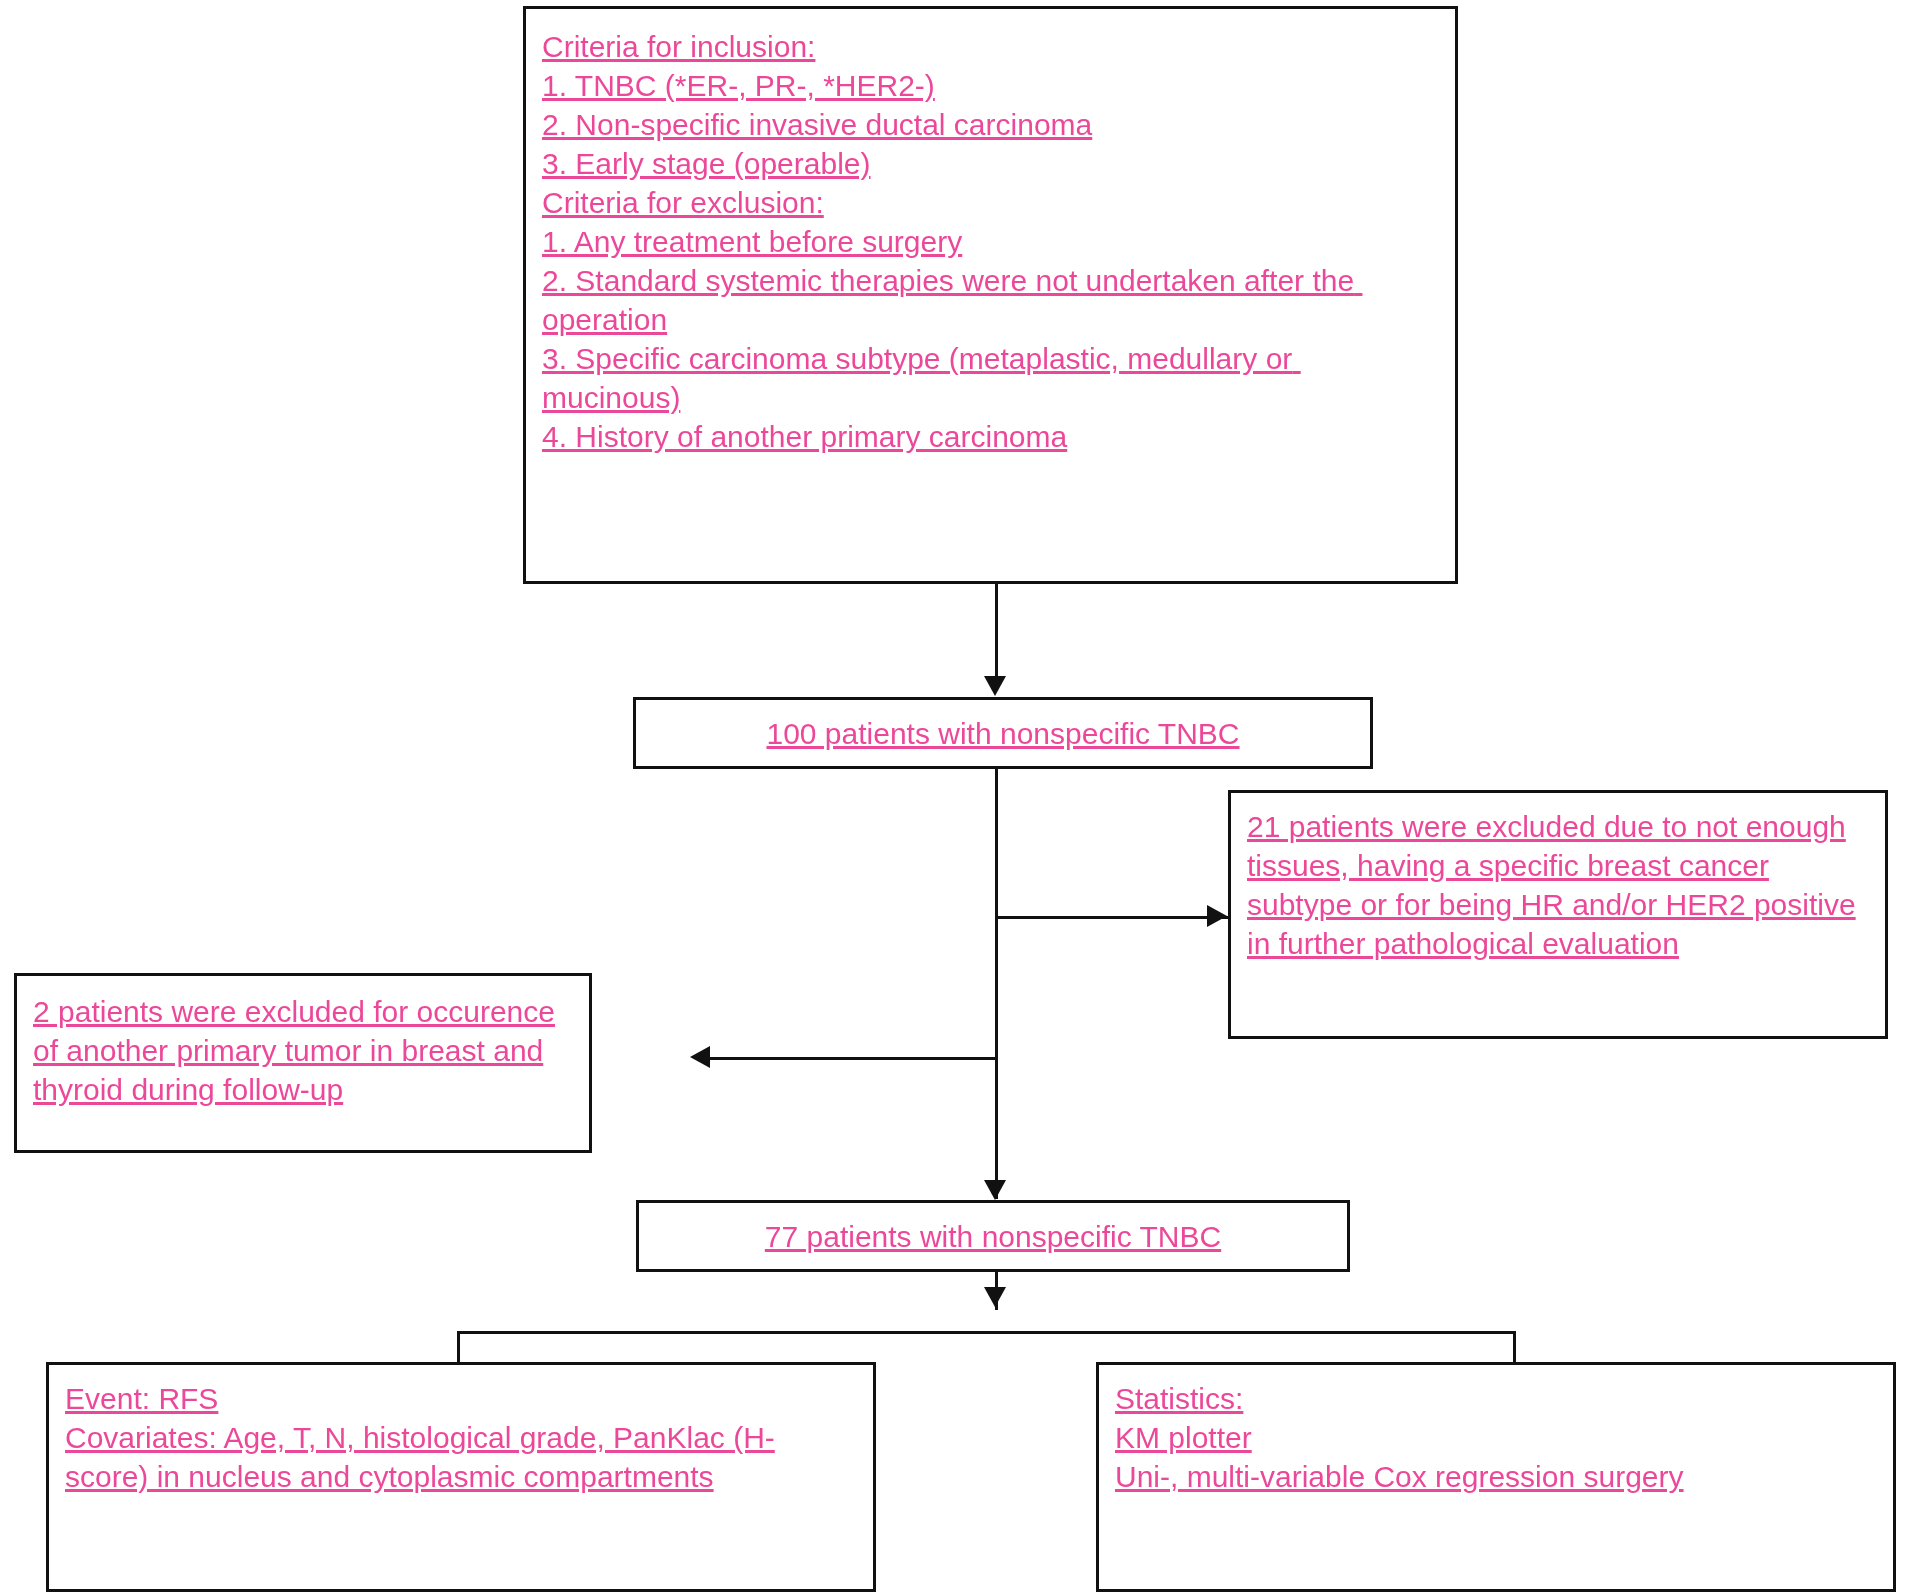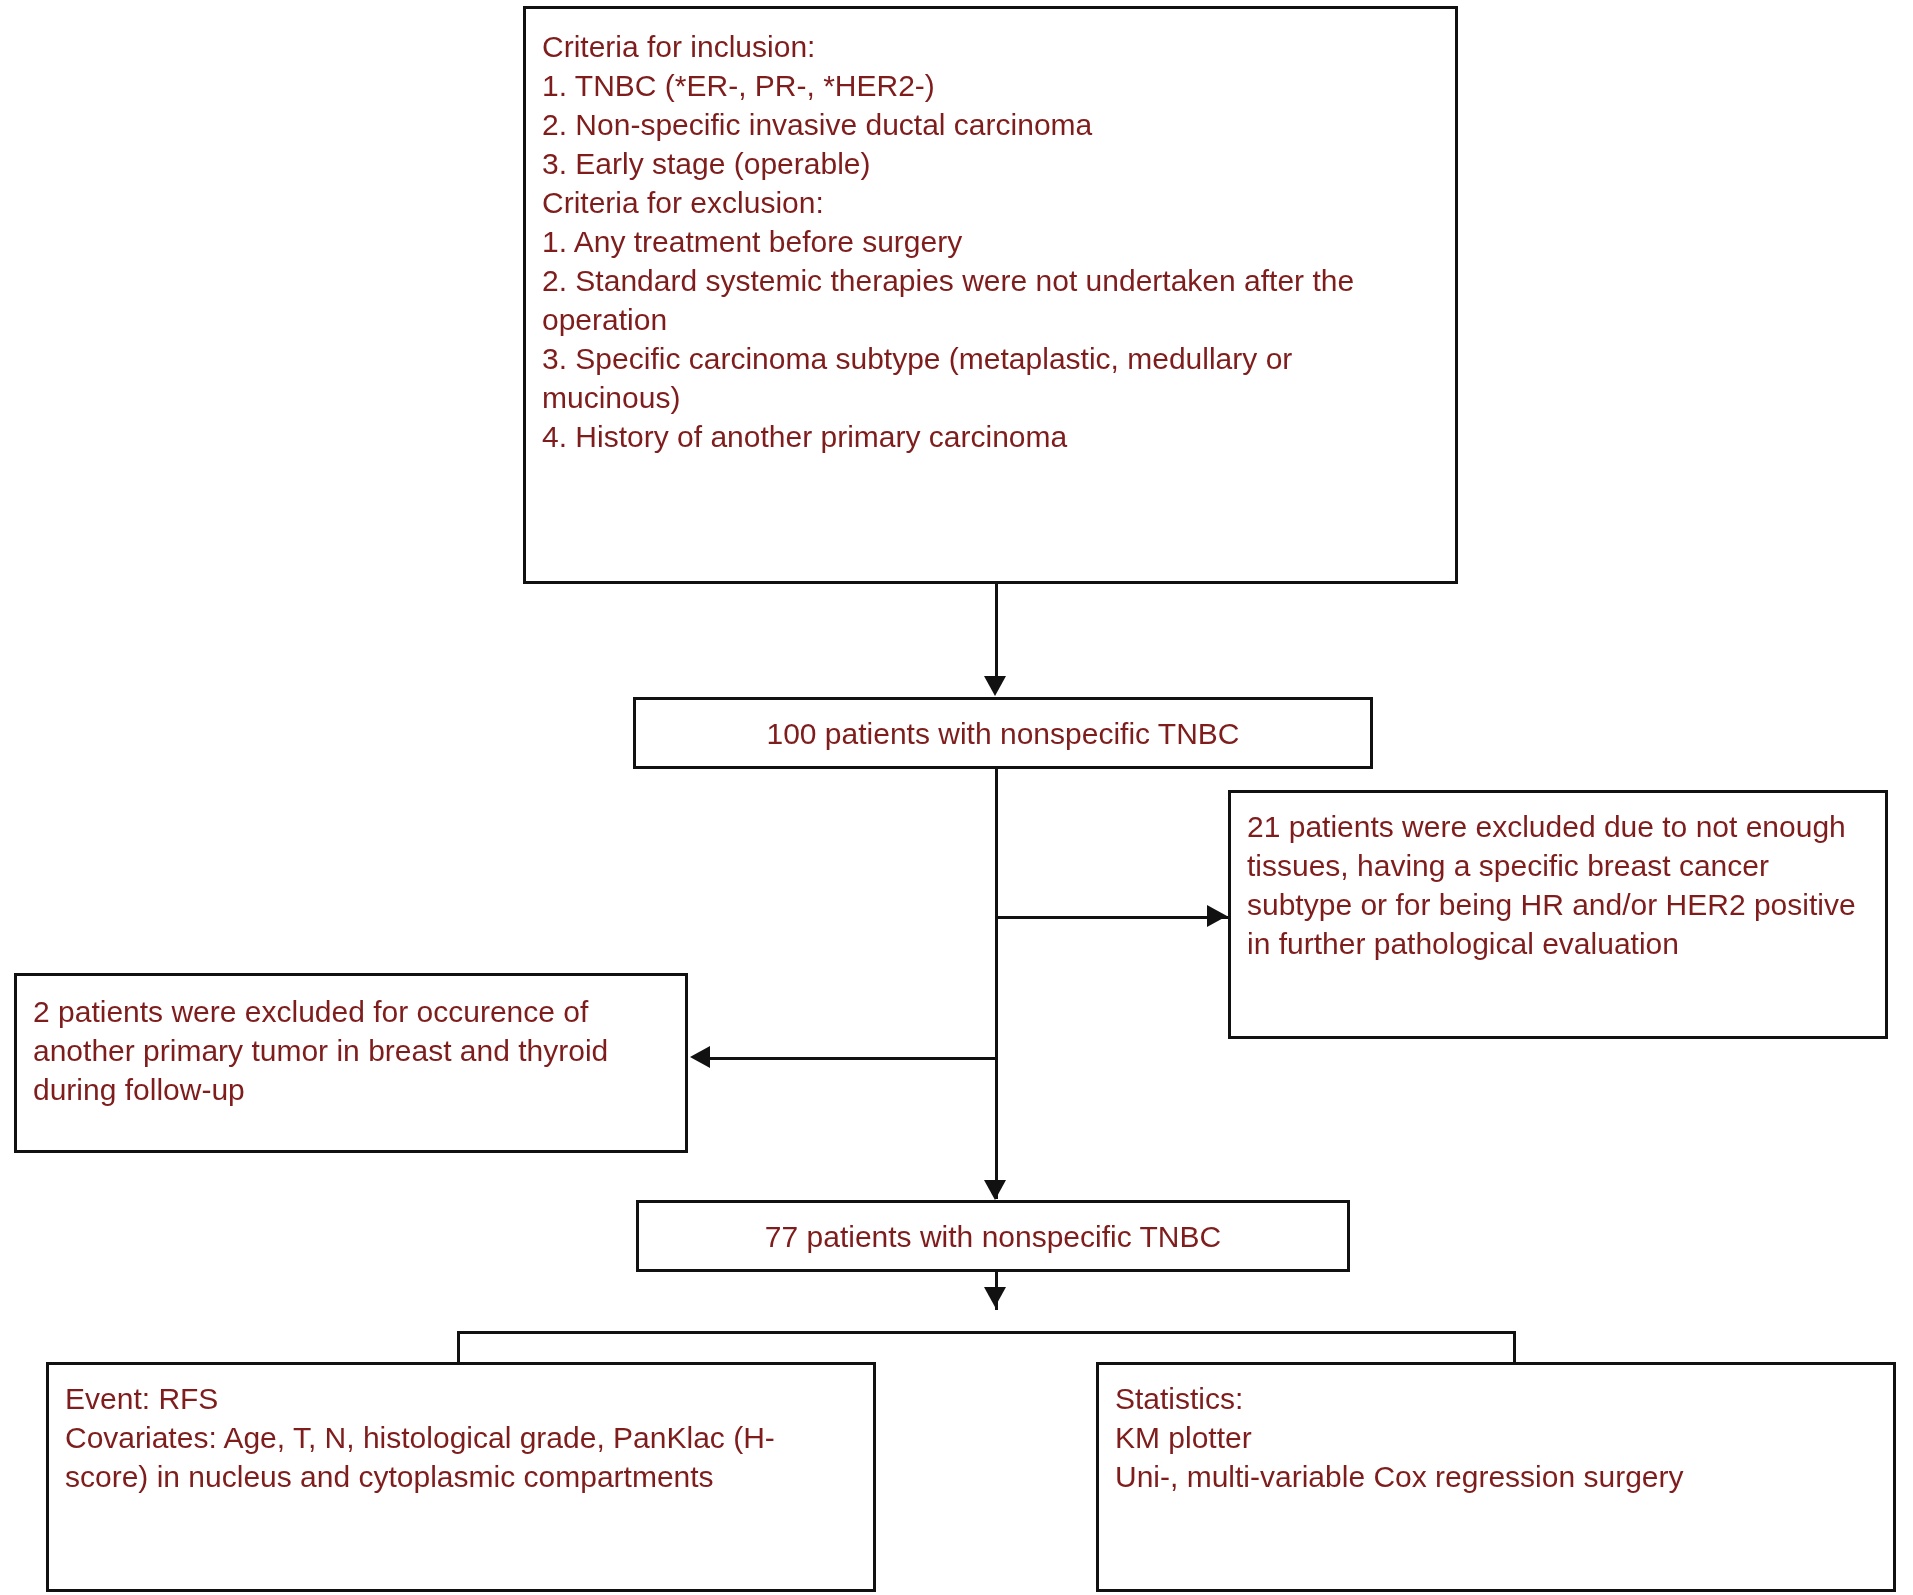--- a/index.html
+++ b/index.html
@@ -19,21 +19,22 @@
     overflow: hidden;
   }
   .box {
     position: absolute;
     box-sizing: border-box;
     border: 3px solid #111111;
     background: #ffffff;
     padding: 10px 16px;
     font-size: 30px;
     line-height: 1.30;
-    color: #7f1d1d;
+    color: #ec4899;
+    text-decoration: underline;
   }
   .box.center {
     display: flex;
     align-items: center;
     justify-content: center;
     text-align: center;
     padding: 0 16px;
   }
   .box .line {
     white-space: pre-wrap;
@@ -104,21 +105,21 @@
   <div class="hline" style="left:995px; top:916px; width:235px;"></div>
   <div class="arrow-right" style="left:1207px; top:905px;"></div>
 
   <div class="box" style="left:1228px; top:790px; width:660px; height:249px; padding-top:14px;">
     <span>21 patients were excluded due to not enough tissues, having a specific breast cancer subtype or for being HR and/or HER2 positive in further pathological evaluation</span>
   </div>
 
   <div class="hline" style="left:703px; top:1057px; width:294px;"></div>
   <div class="arrow-left" style="left:690px; top:1046px;"></div>
 
-  <div class="box" style="left:14px; top:973px; width:674px; height:180px; padding-top:16px;">
+  <div class="box" style="left:14px; top:973px; width:578px; height:180px; padding-top:16px;">
     <span>2 patients were excluded for occurence of another primary tumor in breast and thyroid during follow-up</span>
   </div>
 
   <div class="box center" style="left:636px; top:1200px; width:714px; height:72px;">
     <span>77 patients with nonspecific TNBC</span>
   </div>
 
   <div class="vline" style="left:995px; top:1272px; height:38px;"></div>
   <div class="arrow-down" style="left:984px; top:1287px;"></div>
   <div class="hline" style="left:457px; top:1331px; width:1059px;"></div>

